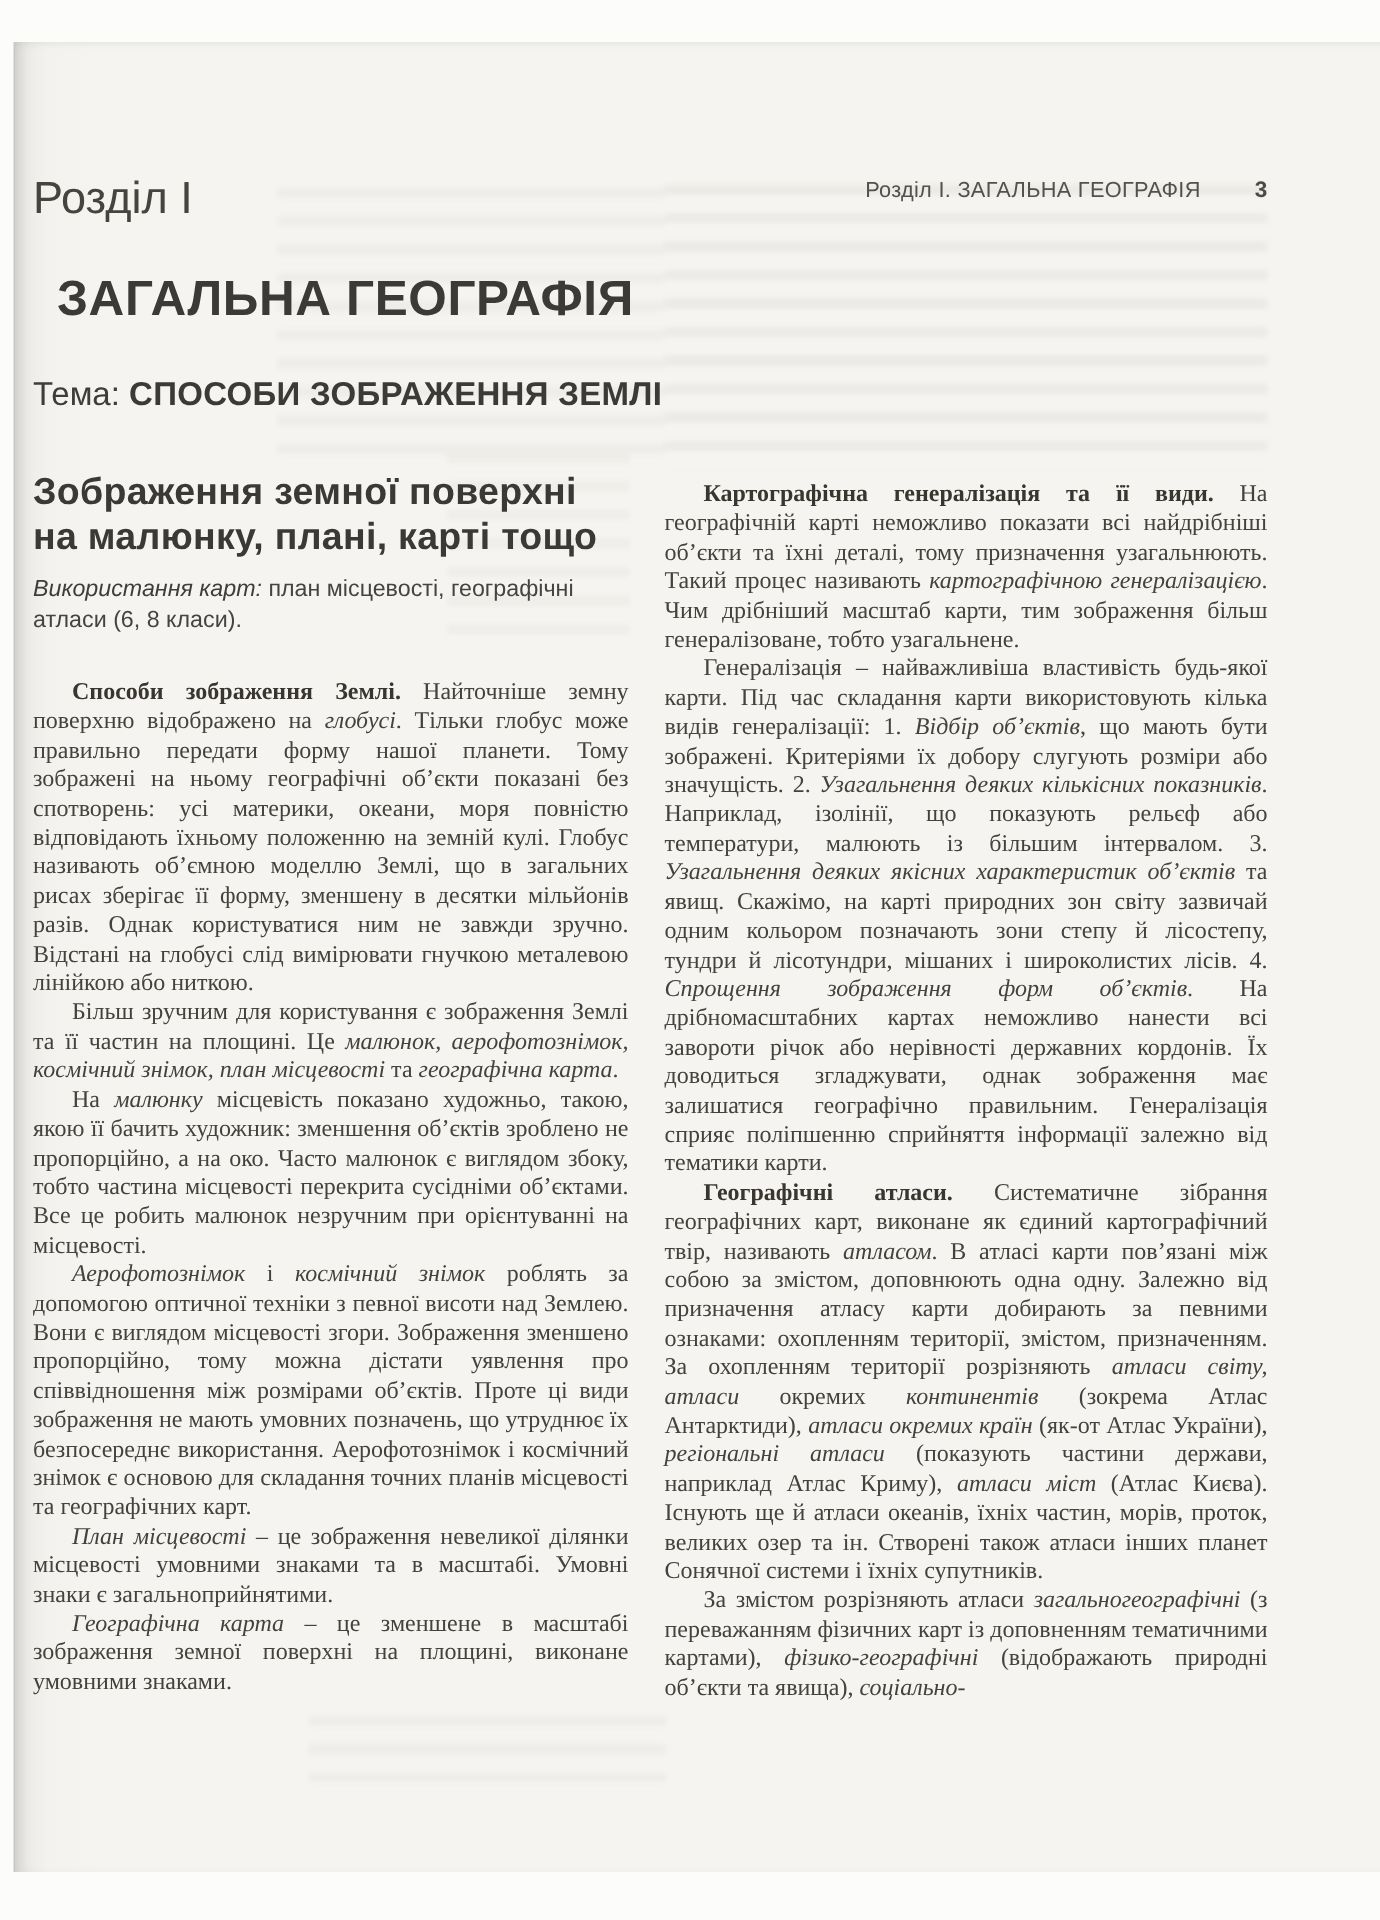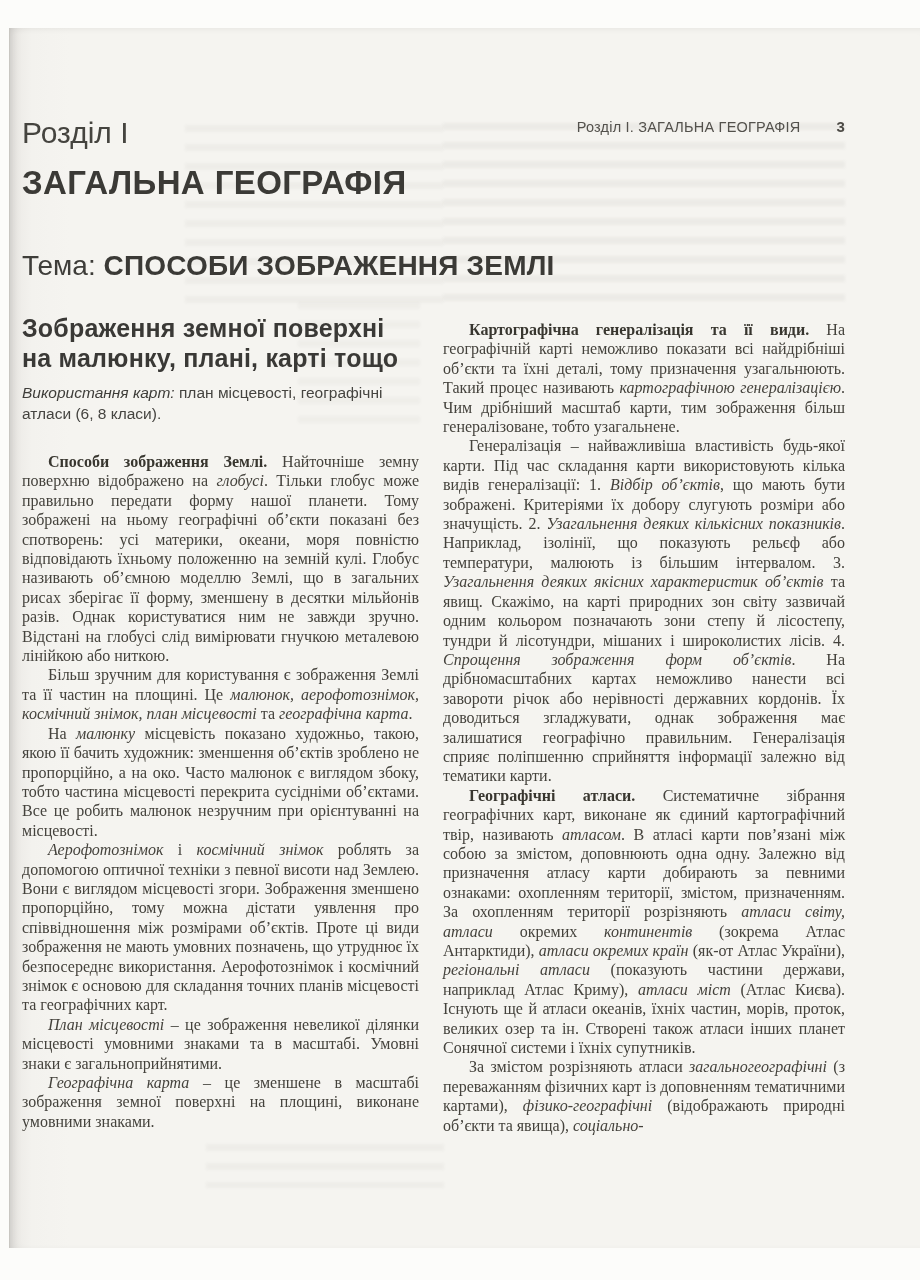--- a/index.html
+++ b/index.html
@@ -28,22 +28,22 @@
   
   .running{
     position:absolute;left:433px;top:50px;width:402px;
     display:flex;align-items:center;
     color:#53514c;font-size:14.5px;letter-spacing:.2px;margin-top:40px;
   }
   .running .rtitle{flex:1;text-align:right;}
   .running .pnum{margin-left:36px;font-weight:600;font-size:15px;color:#4c4a45;}
   
   .kicker{position:absolute;left:12px;top:88px;font-size:30px;color:#45443f;}
-  .chapter{position:absolute;left:12px;top:136px;font-size:33px;font-weight:800;color:#3b3a36;letter-spacing:.4px;margin:0;}
-  .theme{position:absolute;left:12px;top:222px;font-size:28px;color:#3e3d39;text-align:right;}
+  .chapter{position:absolute;left:12px;top:136px;font-size:33px;font-weight:800;color:#3b3a36;letter-spacing:.4px;margin:16px;}
+  .theme{position:absolute;left:12px;top:222px;font-size:22px;color:#3e3d39;text-align:right;}
   .theme .tt{font-weight:800;color:#3b3a36;letter-spacing:.2px;}
   
   .col-left{position:absolute;left:12px;top:285px;width:397px;}
   .col-right-paras{position:absolute;left:433px;top:292px;width:402px;}
   h2.section{
     margin:0;font-size:25px;line-height:30px;font-weight:700;
     color:#3a3936;letter-spacing:.2px;
   }
   .usage{
     margin:9px 0 0 0;font-size:15.5px;line-height:21px;color:#454440;

